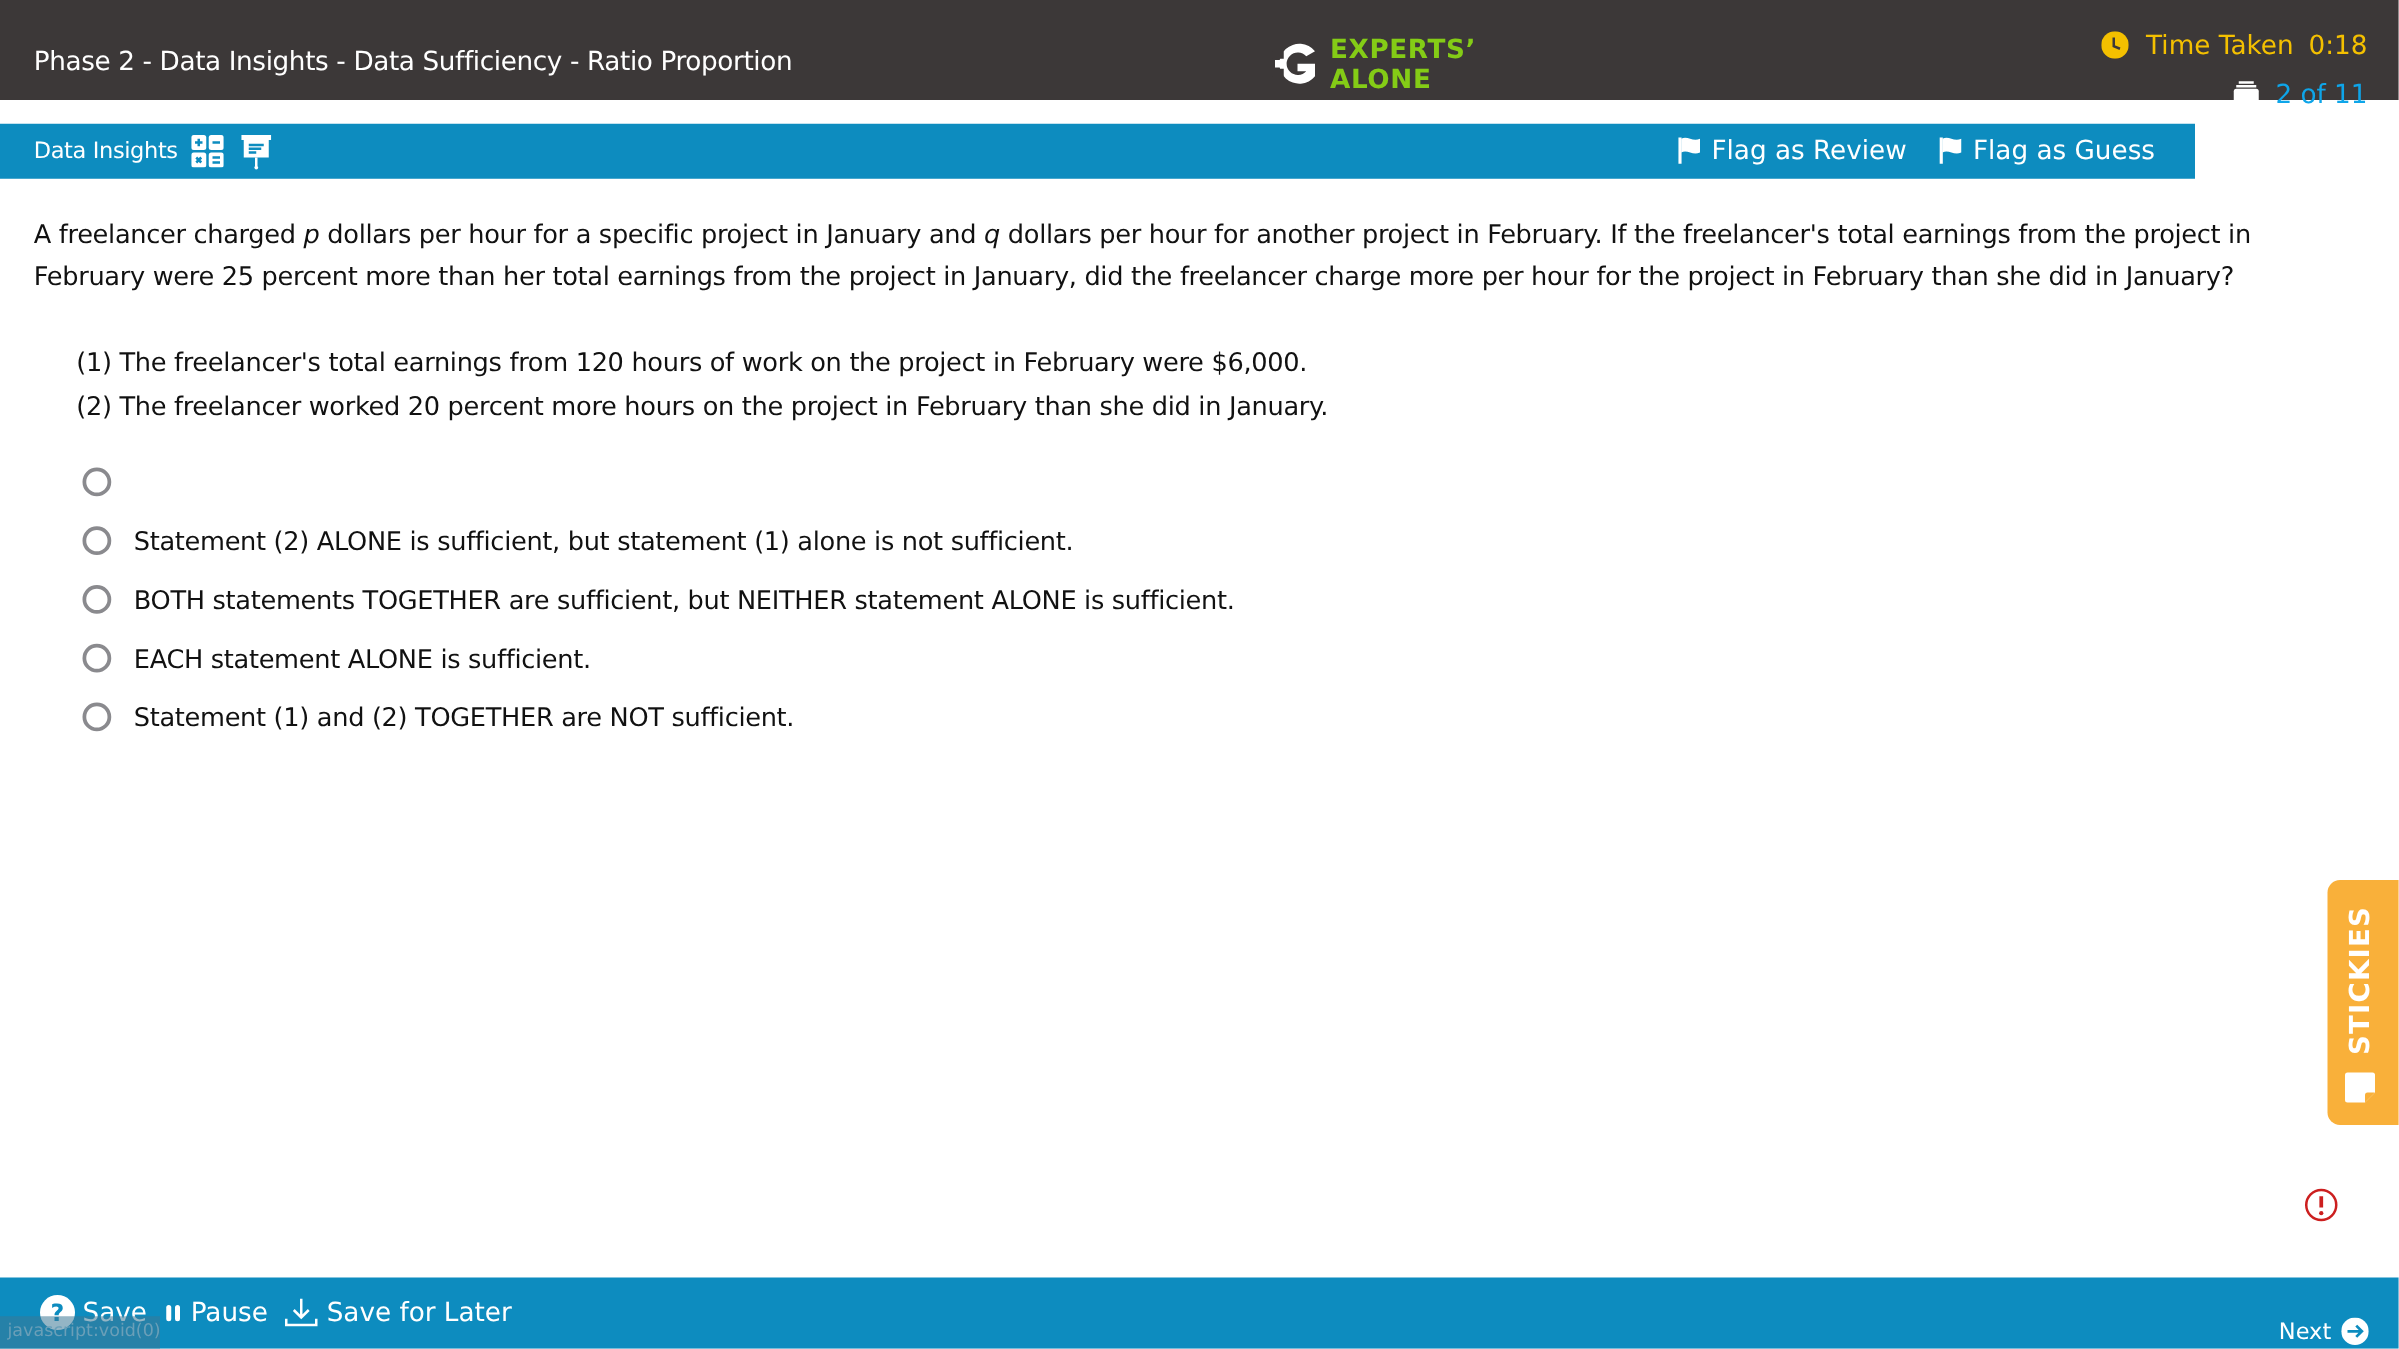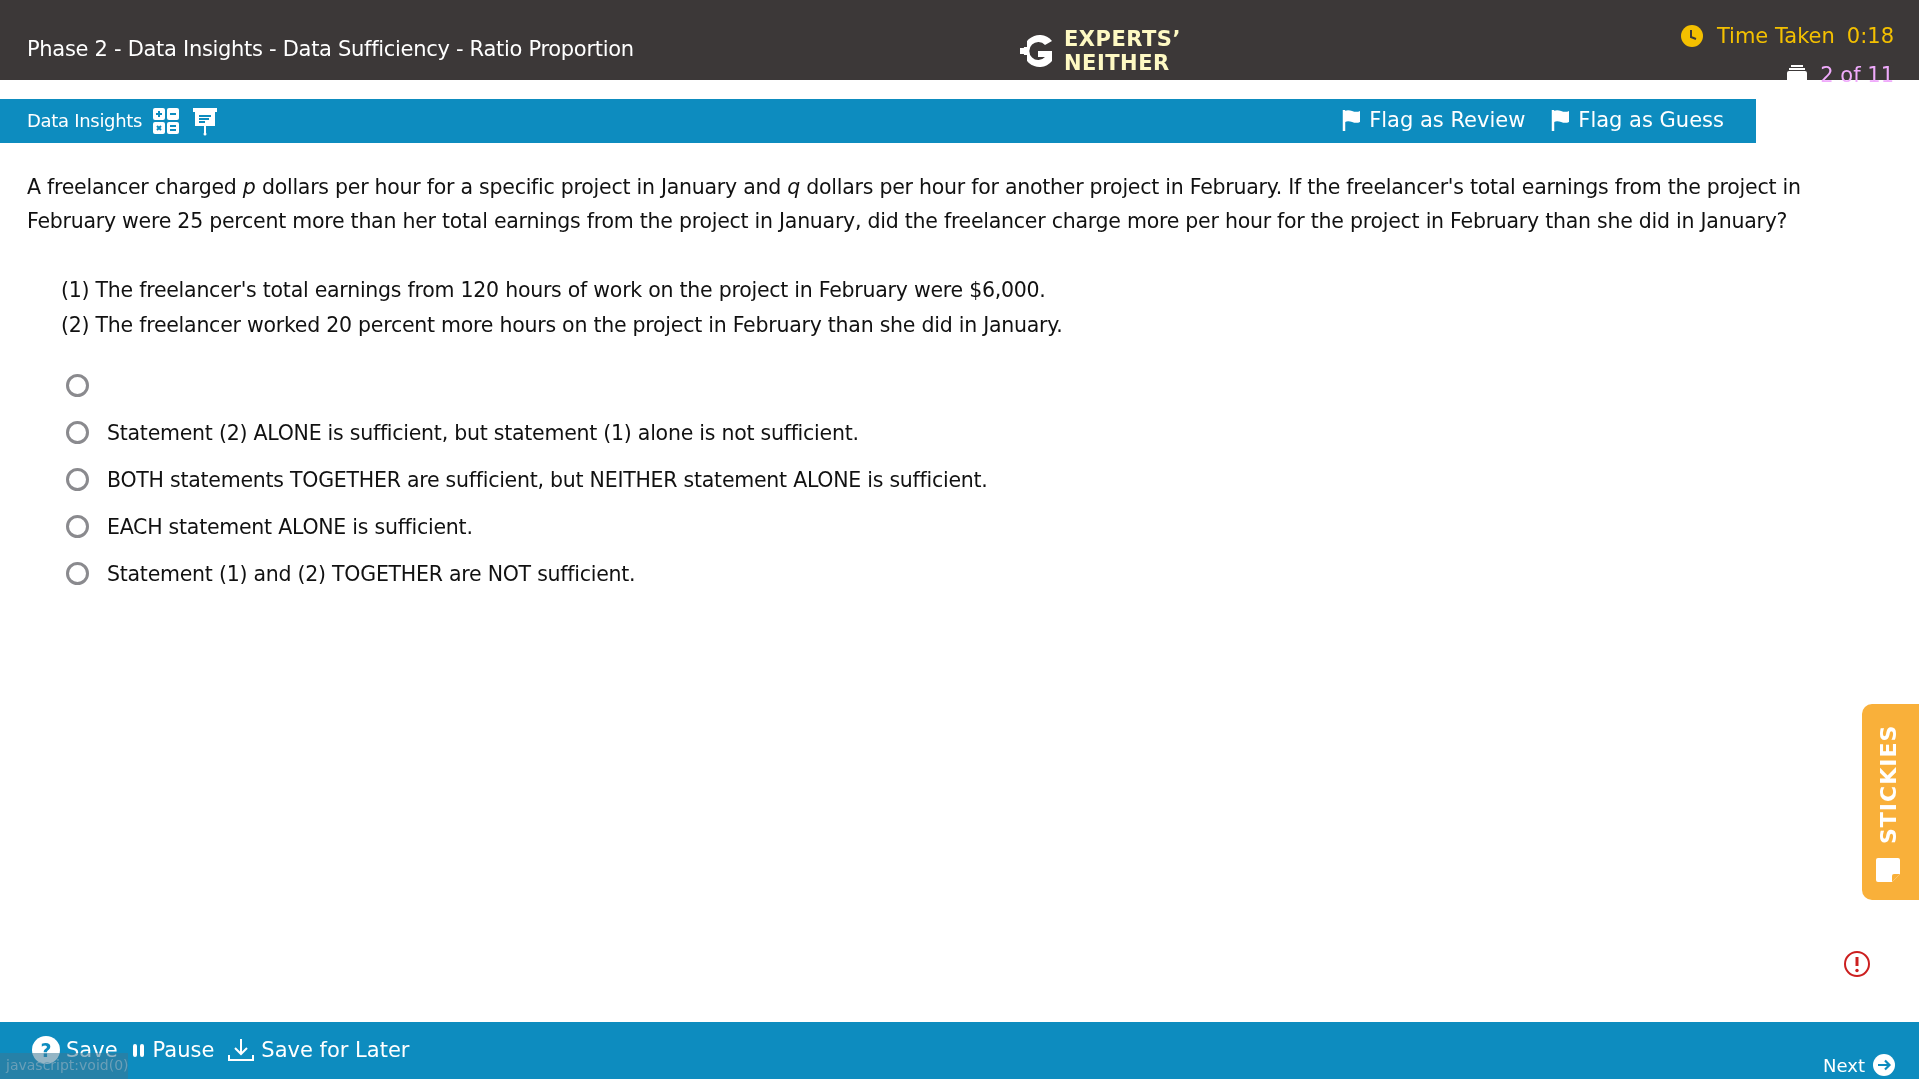--- a/index.html
+++ b/index.html
@@ -3,25 +3,25 @@
 <meta charset="utf-8">
 <style>
   * { box-sizing: border-box; margin: 0; padding: 0; }
   html, body { width: 1919px; height: 1079px; overflow: hidden; background: #ffffff; }
   body { font-family: "DejaVu Sans", "Liberation Sans", sans-serif; color: #111; position: relative; }
 
   .topbar { position: absolute; left: 0; top: 0; width: 1919px; height: 80px; background: #3c3838; color: #fff; }
   .topbar .title { position: absolute; left: 27px; top: 37px; font-size: 21px; letter-spacing: -0.3px; }
   .logo { position: absolute; left: 1018px; top: 27px; display: flex; align-items: center; }
   .logo svg { width: 38px; height: 44px; }
-  .logo .words { margin-left: 8px; font-family: "DejaVu Sans", sans-serif; font-weight: bold; font-size: 21px; line-height: 24px; letter-spacing: 0.5px; color: #fef9c3; }
+  .logo .words { margin-left: 8px; font-family: "DejaVu Sans", sans-serif; font-weight: bold; font-size: 21px; line-height: 24px; letter-spacing: 0.5px; color: #84cc16; }
   .timer { position: absolute; right: 25px; top: 24px; display: flex; align-items: center; color: #f4c000; font-size: 21px; }
   .timer .clock { width: 22px; height: 22px; margin-right: 14px; }
   .timer .t-label { margin-right: 12px; }
-  .progress { position: absolute; right: 25px; top: 63px; display: flex; align-items: center; font-size: 21px; color: #f0abfc; }
+  .progress { position: absolute; right: 25px; top: 63px; display: flex; align-items: center; font-size: 21px; color: #0ea5e9; }
   .progress .stack { width: 22px; height: 22px; margin-right: 12px; }
 
   .subbar { position: absolute; left: 0; top: 99px; width: 1756px; height: 44px; background: #0d8cbf; color: #fff; }
   .subbar .section { position: absolute; left: 27px; top: 11px; font-size: 18px; letter-spacing: -0.3px; }
   .icon-calc { position: absolute; left: 153px; top: 9px; width: 26px; height: 26px; }
   .icon-board { position: absolute; left: 193px; top: 9px; width: 24px; height: 28px; }
   .flags { position: absolute; right: 32px; top: 9px; display: flex; align-items: flex-end; font-size: 21px; }
   .flag-btn { display: flex; align-items: center; cursor: pointer; }
   .flag-btn + .flag-btn { margin-left: 26px; }
   .flag-btn svg { width: 20px; height: 24px; margin-right: 7px; }
@@ -54,21 +54,21 @@
 
   <div class="logo">
     <svg viewBox="0 0 38 44">
       <path d="M34 12 A16 16 0 1 0 34 32 L34 22 L20 22 L20 28 L27 28 A9 9 0 1 1 27 16 Z" fill="#fff"></path>
       <rect x="0" y="12" width="9" height="6" fill="#3c3838"></rect>
       <rect x="0" y="26" width="9" height="6" fill="#3c3838"></rect>
       <rect x="2" y="19" width="7" height="6" fill="#fff"></rect>
     </svg>
     <div class="words">
       <div>EXPERTS’</div>
-      <div>NEITHER</div>
+      <div>ALONE</div>
     </div>
   </div>
 
   <div class="timer">
     <svg class="clock" viewBox="0 0 22 22">
       <circle cx="11" cy="11" r="11" fill="#f4c000"></circle>
       <path d="M10 5 L10 12 L15 14" stroke="#3c3838" stroke-width="2" fill="none"></path>
     </svg>
     <span class="t-label">Time Taken</span>
     <span>0:18</span>

